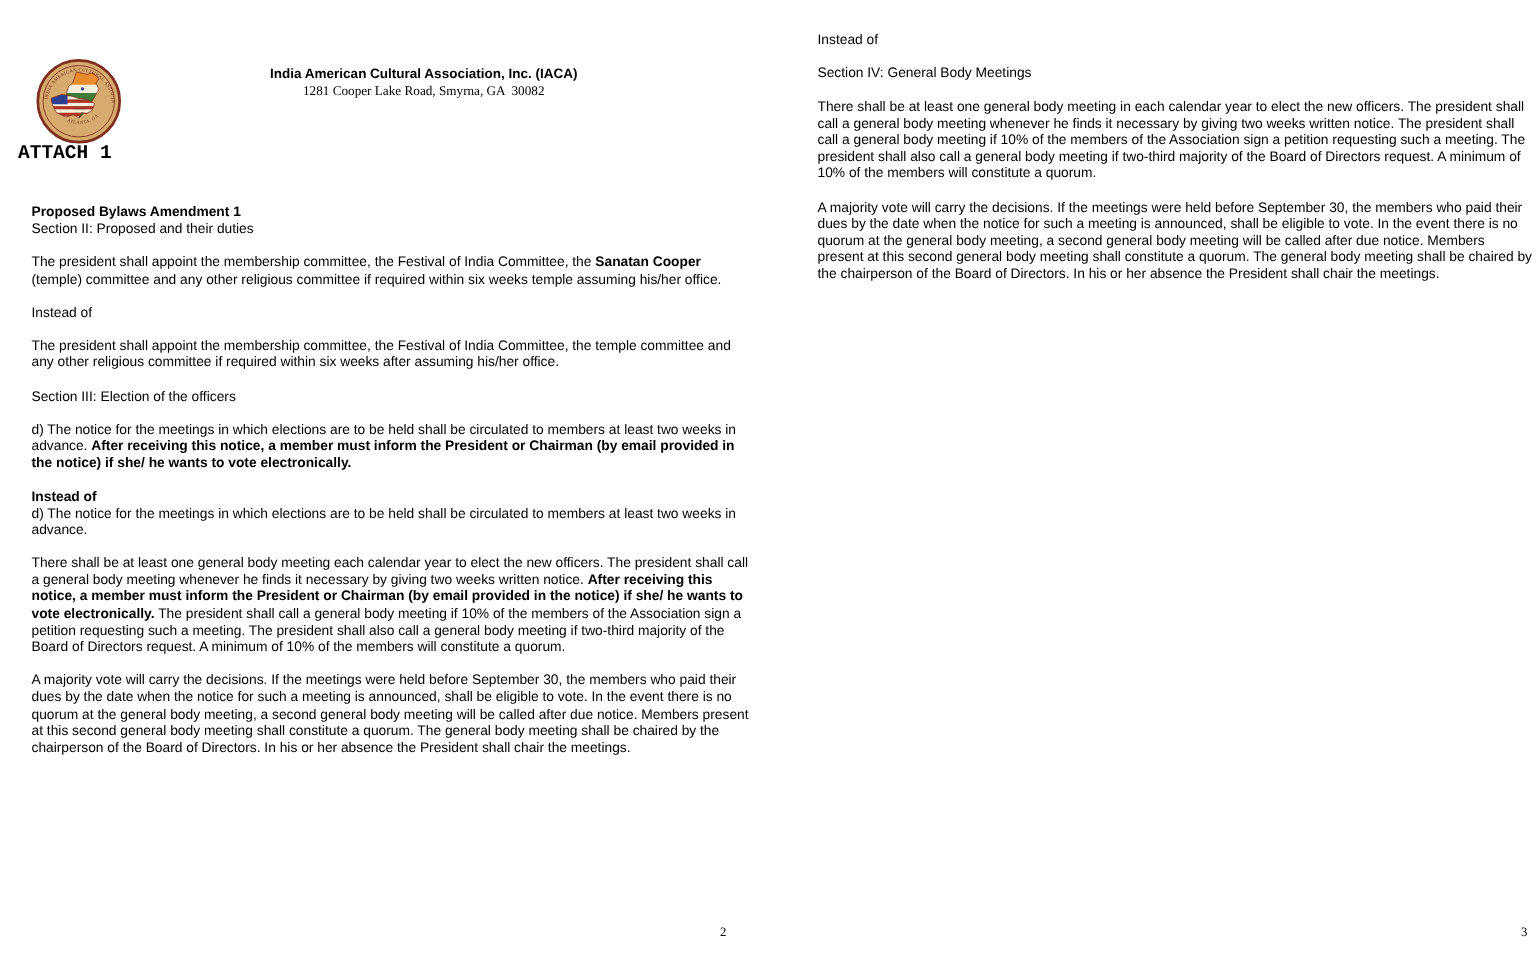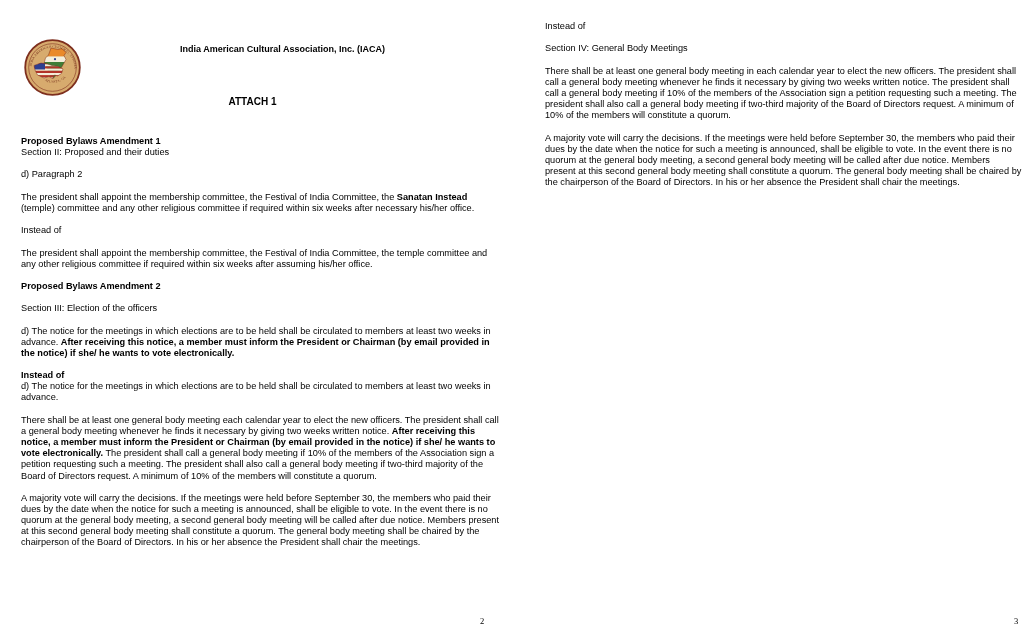--- a/index.html
+++ b/index.html
@@ -41,24 +41,24 @@
   .org-address {
     font-family: "Liberation Serif", serif;
     font-size: 8.8px;
     line-height: 11px;
     white-space: pre;
   }
 
   .title-block {
     position: absolute;
     top: 96px; left: -9px; width: 481px;
-    text-align: center;
     font-weight: bold;
-    font-size: 10px;
+    font-size: 13px;
     line-height: 11.4px;
+    font-family: Liberation Mono, monospace;
   }
 
   
   .content {
     position: absolute;
     left: 0;
     font-size: 9.2px;
     line-height: 11.15px;
   }
   #left-content  { top: 136px; width: 481px; }
@@ -119,45 +119,42 @@
       <rect x="9" y="38.4" width="31" height="2.2" fill="#f4eeda"></rect>
       <rect x="10" y="23.5" width="11" height="7" fill="#2e3f8f"></rect>
     </g>
     <path d="M10,26.5 l7,-2.5 6,0.8 5,1.7 6,0.8 5,2.7 -1.5,4.5 -4,2.5 -3,-1 -2,3.5 -3.5,-2 -5,1.5 -6.5,-3 -2.5,-5 z" fill="none" stroke="#7e2f1e" stroke-width="0.5"></path>
     <text class="seal-arc-text"><textPath href="#sealTopArc" startOffset="4%">INDIA AMERICAN CULTURAL ASSOCIATION INC</textPath></text>
     <text class="seal-arc-text"><textPath href="#sealBottomArc" startOffset="30%">ATLANTA, GA</textPath></text>
   </svg>
 
   <div class="org-header">
     <div class="org-name">India American Cultural Association, Inc. (IACA)</div>
+    <div class="org-address">1281 Cooper Lake Road, Smyrna, GA  30082</div>
   </div>
 
   <div class="title-block">
     <div>ATTACH 1</div>
   </div>
 
   <div id="left-content" class="content">
       <div class="block">
         <div class="line"><span class="bold">Proposed Bylaws Amendment 1</span></div>
         <div class="line"><span>Section II: Proposed and their duties</span></div>
       </div>
       <div class="block">
-        <div class="line"><span>d) Paragraph 2</span></div>
-      </div>
-      <div class="block">
-        <div class="line"><span>The president shall appoint the membership committee, the Festival of India Committee, the </span><span class="bold">Sanatan Instead</span><span> (temple) committee and any other religious committee if required within six weeks after necessary his/her office.</span></div>
+        <div class="line"><span>The president shall appoint the membership committee, the Festival of India Committee, the </span><span class="bold">Sanatan Cooper</span><span> (temple) committee and any other religious committee if required within six weeks temple assuming his/her office.</span></div>
       </div>
       <div class="block">
         <div class="line"><span>Instead of</span></div>
       </div>
       <div class="block">
         <div class="line"><span>The president shall appoint the membership committee, the Festival of India Committee, the temple committee and any other religious committee if required within six weeks after assuming his/her office.</span></div>
       </div>
       <div class="block">
-        <div class="line"><span class="bold">Proposed Bylaws Amendment 2</span></div>
       </div>
       <div class="block">
         <div class="line"><span>Section III: Election of the officers</span></div>
       </div>
       <div class="block">
         <div class="line"><span>d) The notice for the meetings in which elections are to be held shall be circulated to members at least two weeks in advance. </span><span class="bold">After receiving this notice, a member must inform the President or Chairman (by email provided in the notice) if she/ he wants to vote electronically.</span></div>
       </div>
       <div class="block">
         <div class="line"><span class="bold">Instead of</span></div>
         <div class="line"><span>d) The notice for the meetings in which elections are to be held shall be circulated to members at least two weeks in advance.</span></div>

